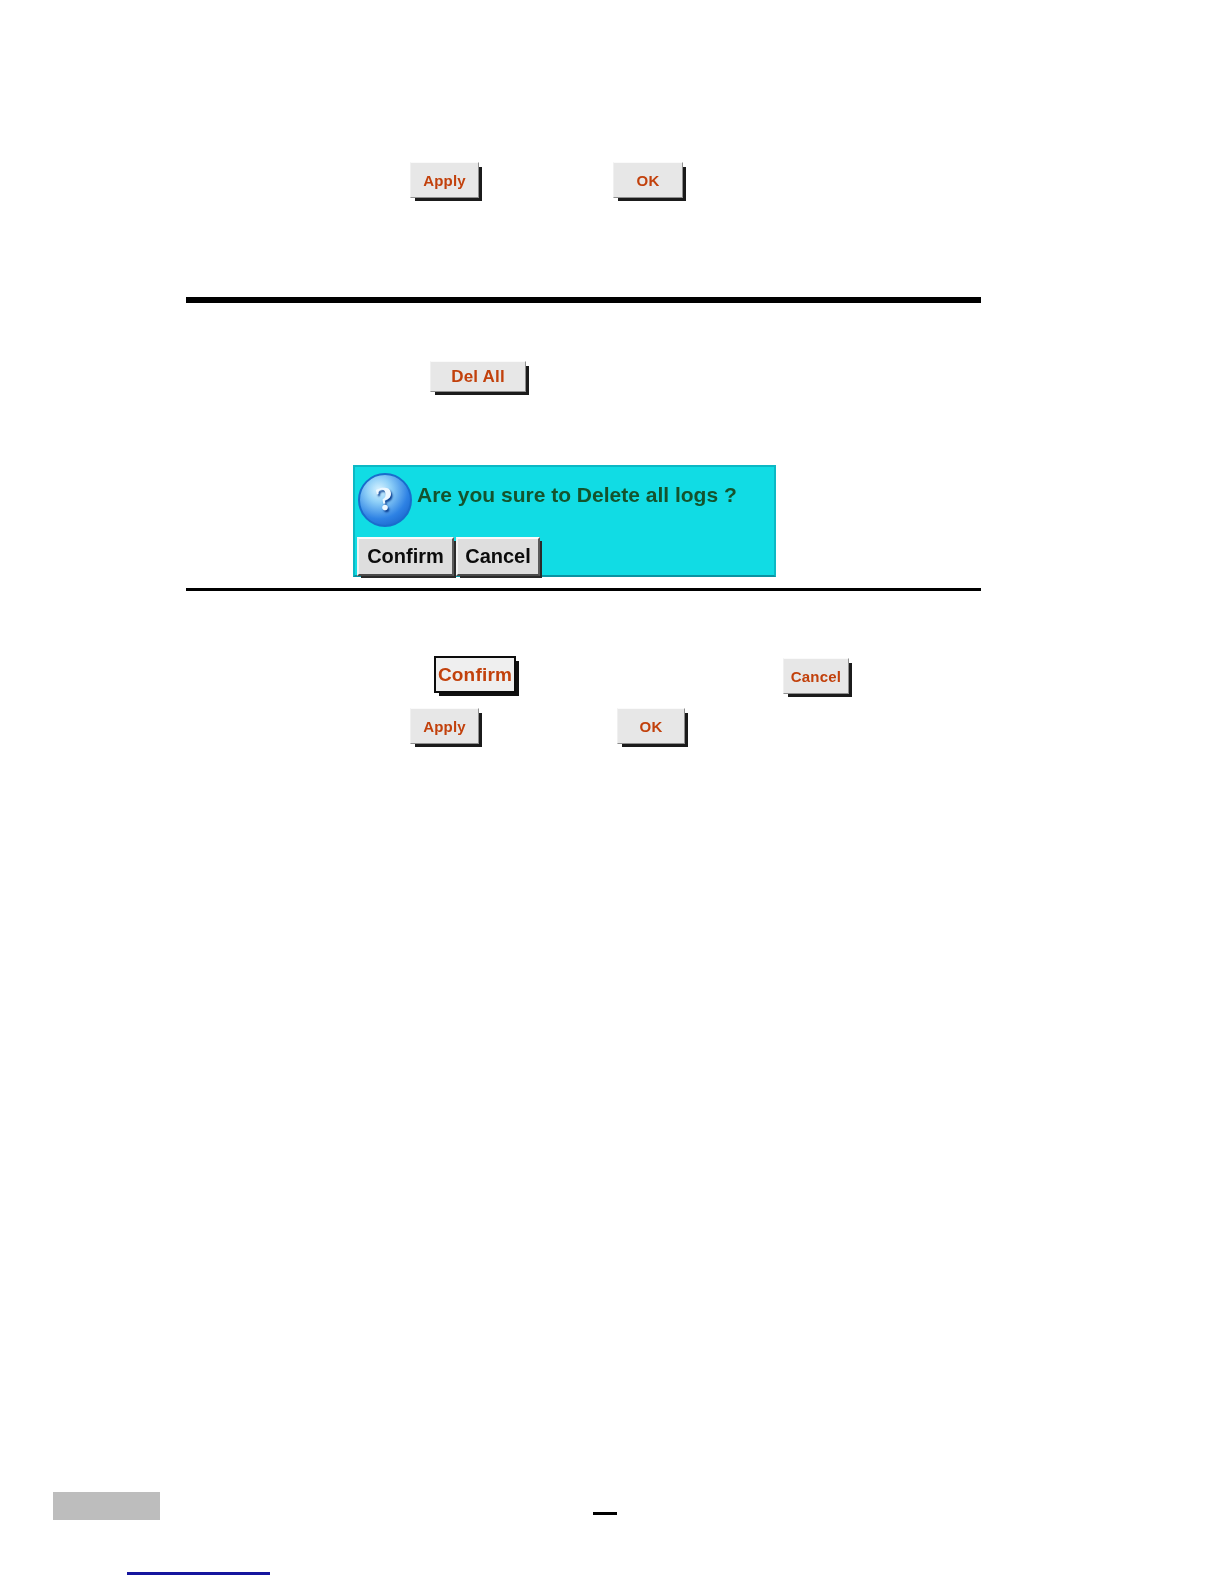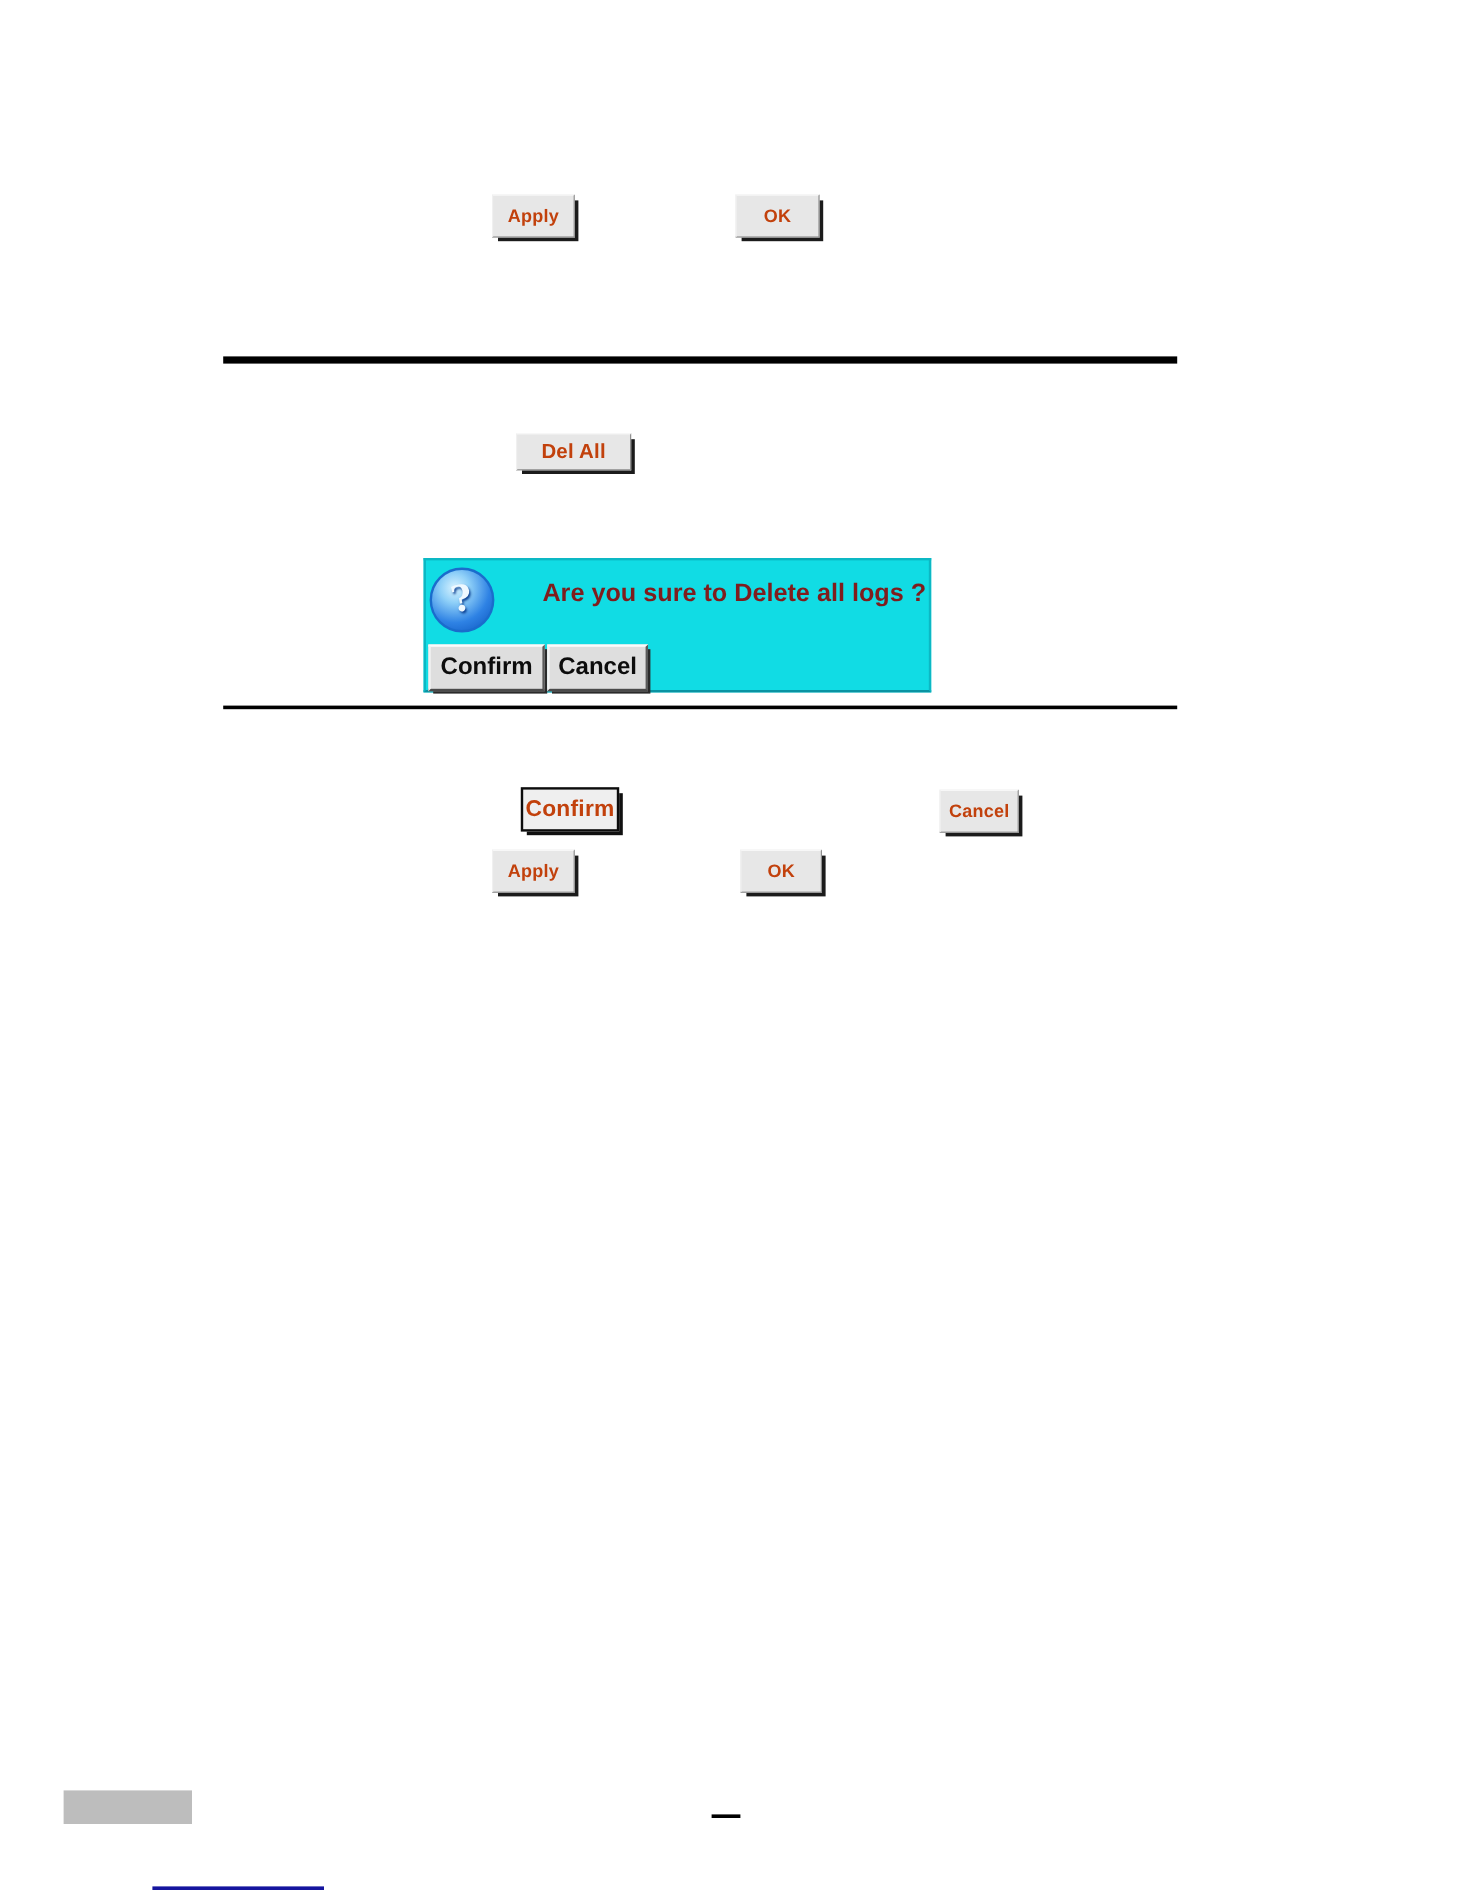--- a/index.html
+++ b/index.html
@@ -71,24 +71,23 @@
   }
   .q-glyph {
     color: #eef8ff;
     font-family: "DejaVu Serif", serif;
     font-weight: bold; font-size: 30px; line-height: 1;
     transform: rotate(-10deg);
     text-shadow: 1px 2px 2px #0a3f92;
   }
   .dialog-text {
     position: absolute; left: 62px; top: 16px;
-    color: #7f1d1d;
+    color: #14532d;
     font-weight: bold; font-size: 21px;
     white-space: nowrap;
-    margin-left: 35px;
   }
   .dlg-btn {
     position: absolute; top: 70px; height: 39px;
     background: #dedede;
     border-top: 2px solid #fbfbfb;
     border-left: 2px solid #f2f2f2;
     border-right: 2px solid #5a5a5a;
     border-bottom: 2px solid #4a4a4a;
     box-shadow: 3px 3px 0 -1px #2a2a2a;
     box-sizing: border-box;

